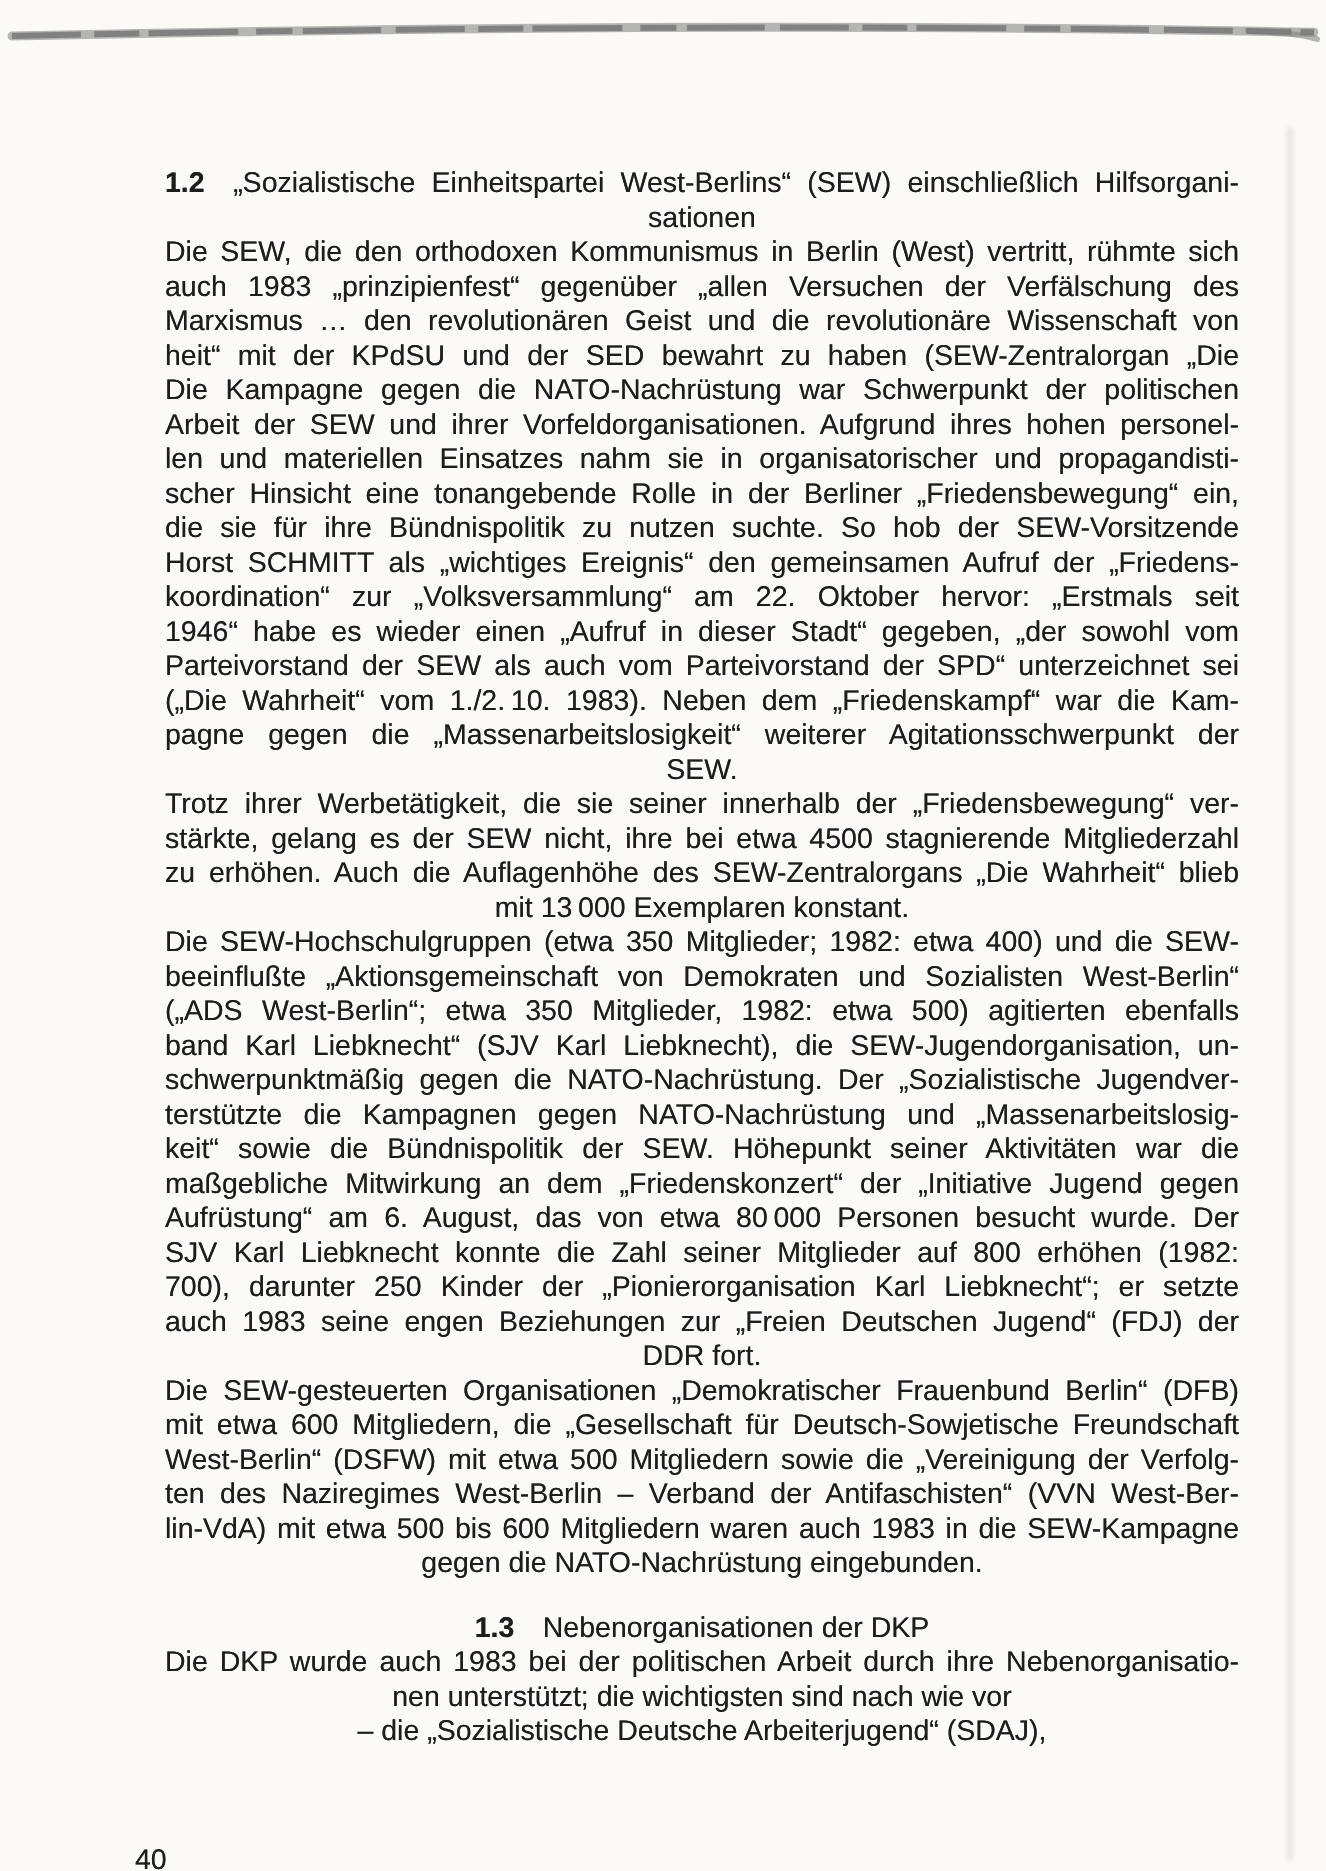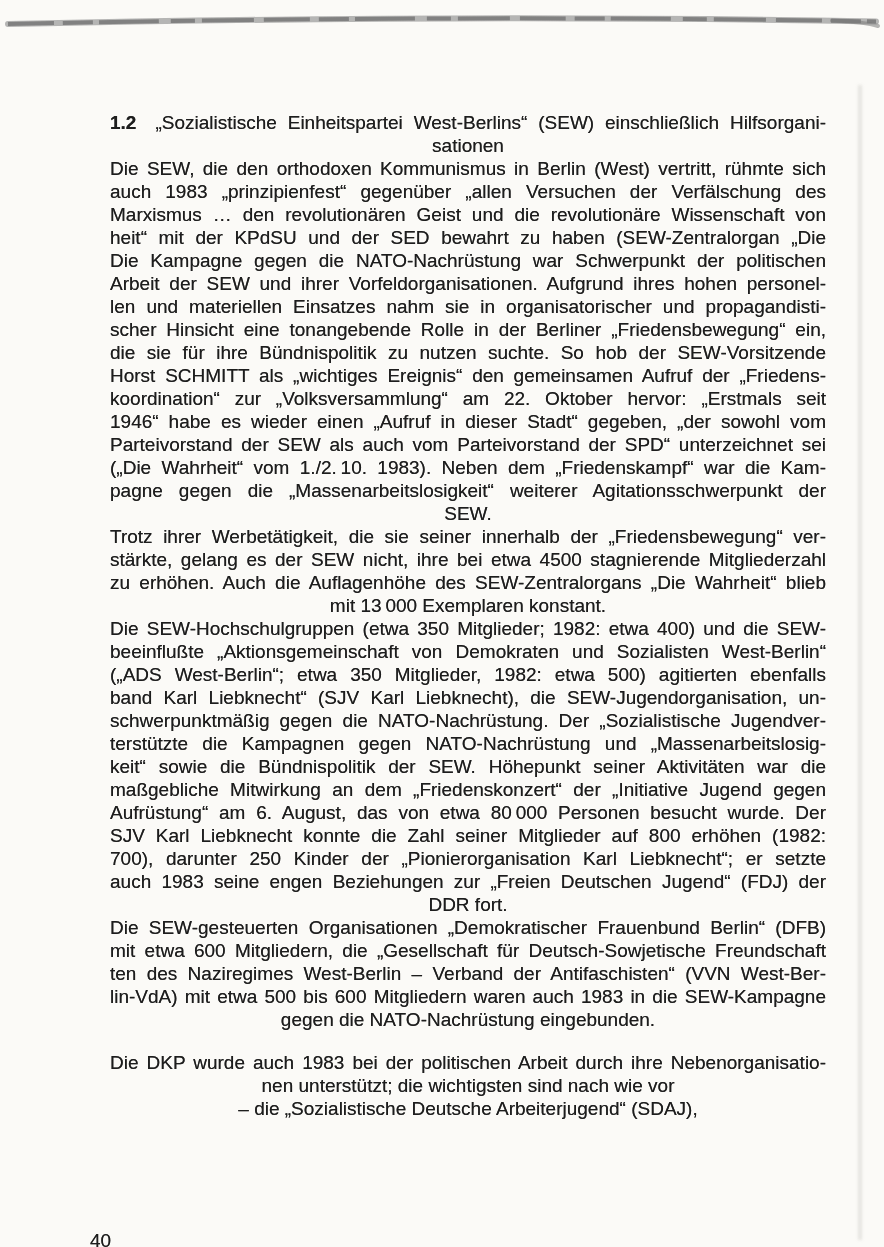--- a/index.html
+++ b/index.html
@@ -124,25 +124,29 @@
         <div class="line">maßgebliche Mitwirkung an dem „Friedenskonzert“ der „Initiative Jugend gegen</div>
         <div class="line">Aufrüstung“ am 6. August, das von etwa 80 000 Personen besucht wurde. Der</div>
         <div class="line">SJV Karl Liebknecht konnte die Zahl seiner Mitglieder auf 800 erhöhen (1982:</div>
         <div class="line">700), darunter 250 Kinder der „Pionierorganisation Karl Liebknecht“; er setzte</div>
         <div class="line">auch 1983 seine engen Beziehungen zur „Freien Deutschen Jugend“ (FDJ) der</div>
         <div class="line end">DDR fort.</div>
       </div>
       <div class="block paragraph">
         <div class="line">Die SEW-gesteuerten Organisationen „Demokratischer Frauenbund Berlin“ (DFB)</div>
         <div class="line">mit etwa 600 Mitgliedern, die „Gesellschaft für Deutsch-Sowjetische Freundschaft</div>
+        <div class="line">West-Berlin“ (DSFW) mit etwa 500 Mitgliedern sowie die „Vereinigung der Verfolg-</div>
         <div class="line">ten des Naziregimes West-Berlin – Verband der Antifaschisten“ (VVN West-Ber-</div>
         <div class="line">lin-VdA) mit etwa 500 bis 600 Mitgliedern waren auch 1983 in die SEW-Kampagne</div>
         <div class="line end">gegen die NATO-Nachrüstung eingebunden.</div>
       </div>
       <div class="gap"></div>
+      <div class="block heading">
+        <div class="line end"><span class="h-num">1.3</span>Nebenorganisationen der DKP</div>
+      </div>
       <div class="block paragraph">
         <div class="line">Die DKP wurde auch 1983 bei der politischen Arbeit durch ihre Nebenorganisatio-</div>
         <div class="line end">nen unterstützt; die wichtigsten sind nach wie vor</div>
       </div>
       <div class="block list-item">
         <div class="line end">– die „Sozialistische Deutsche Arbeiterjugend“ (SDAJ),</div>
       </div>
     </main>
 
   <div class="page-number">40</div>

